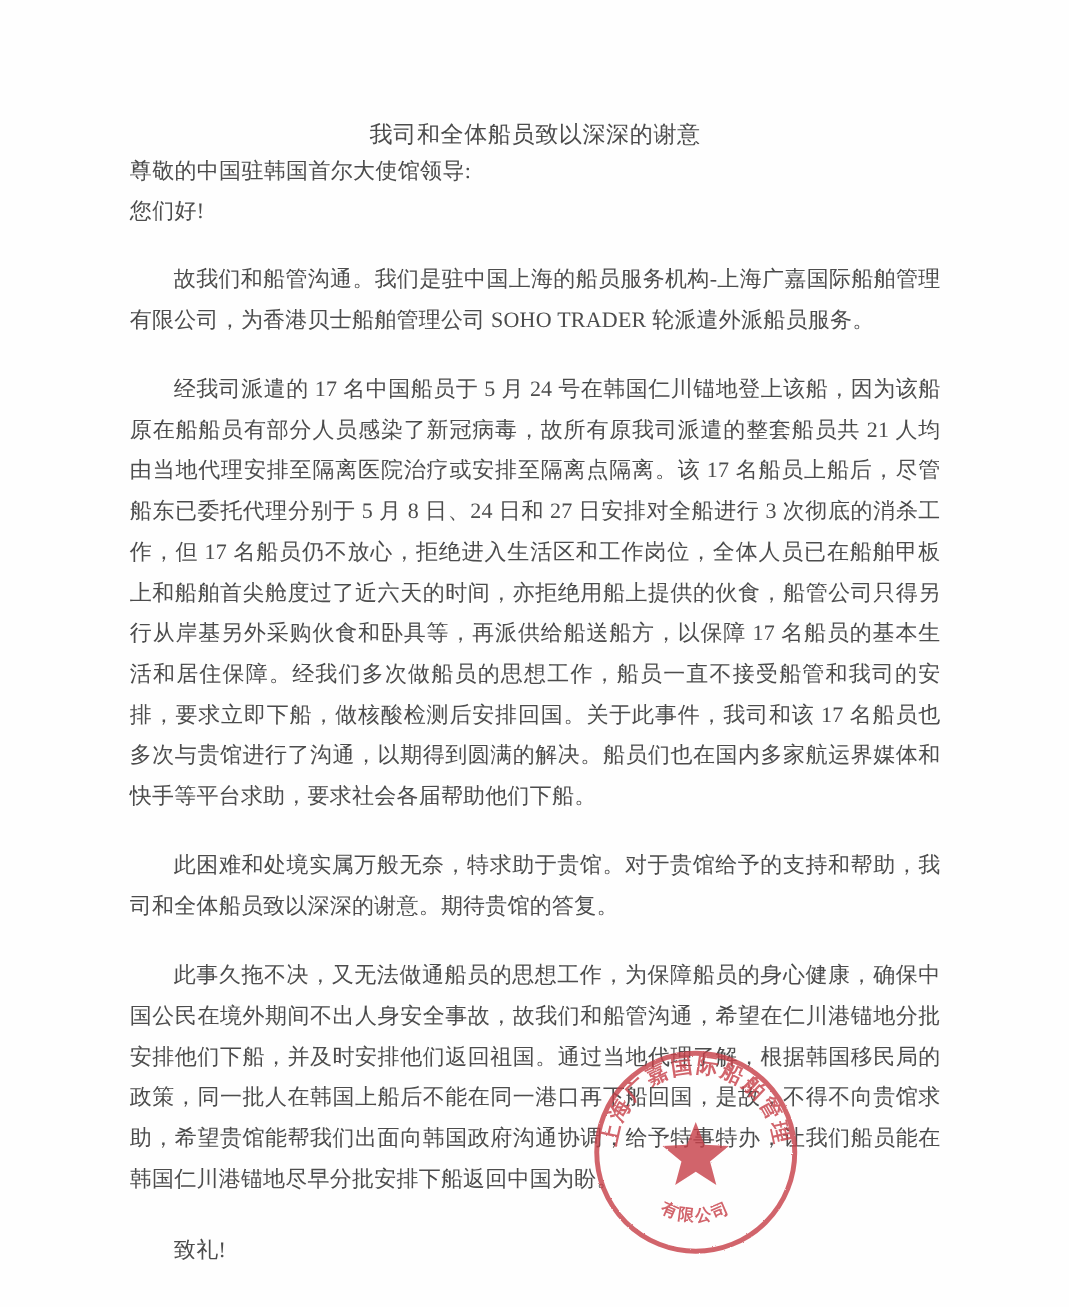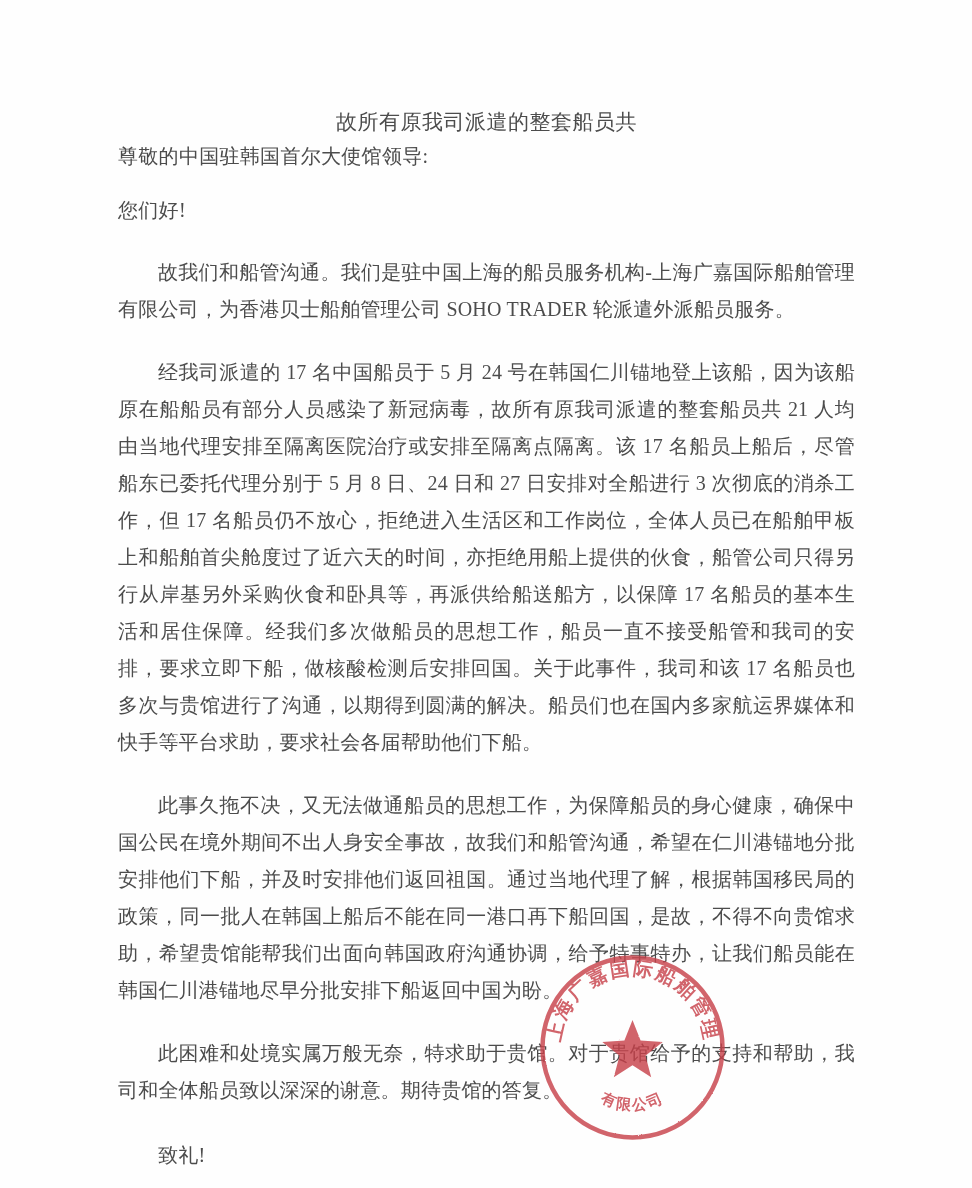--- a/index.html
+++ b/index.html
@@ -45,21 +45,20 @@
     font-size: 20px;
     line-height: 36px;
     color: #4c4c4c;
     letter-spacing: 0.3px;
   }
 
   .greeting {
     font-size: 20px;
     line-height: 36px;
     color: #4c4c4c;
-    margin-top: 18px;
     letter-spacing: 0.3px;
   }
 
   .para {
     font-size: 20px;
     line-height: 37px;
     color: #4c4c4c;
     margin-top: 26px;
     text-align: justify;
     text-justify: inter-ideograph;
@@ -103,33 +102,33 @@
     letter-spacing: 2px;
   }
 </style>
 </head>
 <body>
 
 <div class="page">
 
   <div class="doc">
 
-    <h1 class="doc-title">故所有原我司派遣的整套船员共</h1>
+    <h1 class="doc-title">我司和全体船员致以深深的谢意</h1>
 
     <div class="salutation">尊敬的中国驻韩国首尔大使馆领导:</div>
 
     <div class="greeting">您们好!</div>
 
     <p class="para">故我们和船管沟通。我们是驻中国上海的船员服务机构-上海广嘉国际船舶管理有限公司，为香港贝士船舶管理公司 SOHO TRADER 轮派遣外派船员服务。</p>
 
     <p class="para">经我司派遣的 17 名中国船员于 5 月 24 号在韩国仁川锚地登上该船，因为该船原在船船员有部分人员感染了新冠病毒，故所有原我司派遣的整套船员共 21 人均由当地代理安排至隔离医院治疗或安排至隔离点隔离。该 17 名船员上船后，尽管船东已委托代理分别于 5 月 8 日、24 日和 27 日安排对全船进行 3 次彻底的消杀工作，但 17 名船员仍不放心，拒绝进入生活区和工作岗位，全体人员已在船舶甲板上和船舶首尖舱度过了近六天的时间，亦拒绝用船上提供的伙食，船管公司只得另行从岸基另外采购伙食和卧具等，再派供给船送船方，以保障 17 名船员的基本生活和居住保障。经我们多次做船员的思想工作，船员一直不接受船管和我司的安排，要求立即下船，做核酸检测后安排回国。关于此事件，我司和该 17 名船员也多次与贵馆进行了沟通，以期得到圆满的解决。船员们也在国内多家航运界媒体和快手等平台求助，要求社会各届帮助他们下船。</p>
 
+    <p class="para">此困难和处境实属万般无奈，特求助于贵馆。对于贵馆给予的支持和帮助，我司和全体船员致以深深的谢意。期待贵馆的答复。</p>
+
     <p class="para">此事久拖不决，又无法做通船员的思想工作，为保障船员的身心健康，确保中国公民在境外期间不出人身安全事故，故我们和船管沟通，希望在仁川港锚地分批安排他们下船，并及时安排他们返回祖国。通过当地代理了解，根据韩国移民局的政策，同一批人在韩国上船后不能在同一港口再下船回国，是故，不得不向贵馆求助，希望贵馆能帮我们出面向韩国政府沟通协调，给予特事特办，让我们船员能在韩国仁川港锚地尽早分批安排下船返回中国为盼。</p>
-
-    <p class="para">此困难和处境实属万般无奈，特求助于贵馆。对于贵馆给予的支持和帮助，我司和全体船员致以深深的谢意。期待贵馆的答复。</p>
 
     <div class="closing">致礼!</div>
 
   </div>
 
   <div class="seal">
     <svg viewBox="0 0 191 191" xmlns="http://www.w3.org/2000/svg">
       <defs>
         <path id="arcTop" d="M 23,95.5 A 72.5,72.5 0 0 1 168,95.5"></path>
         <path id="arcBottom" d="M 33,95.5 A 62.5,62.5 0 0 0 158,95.5"></path>

